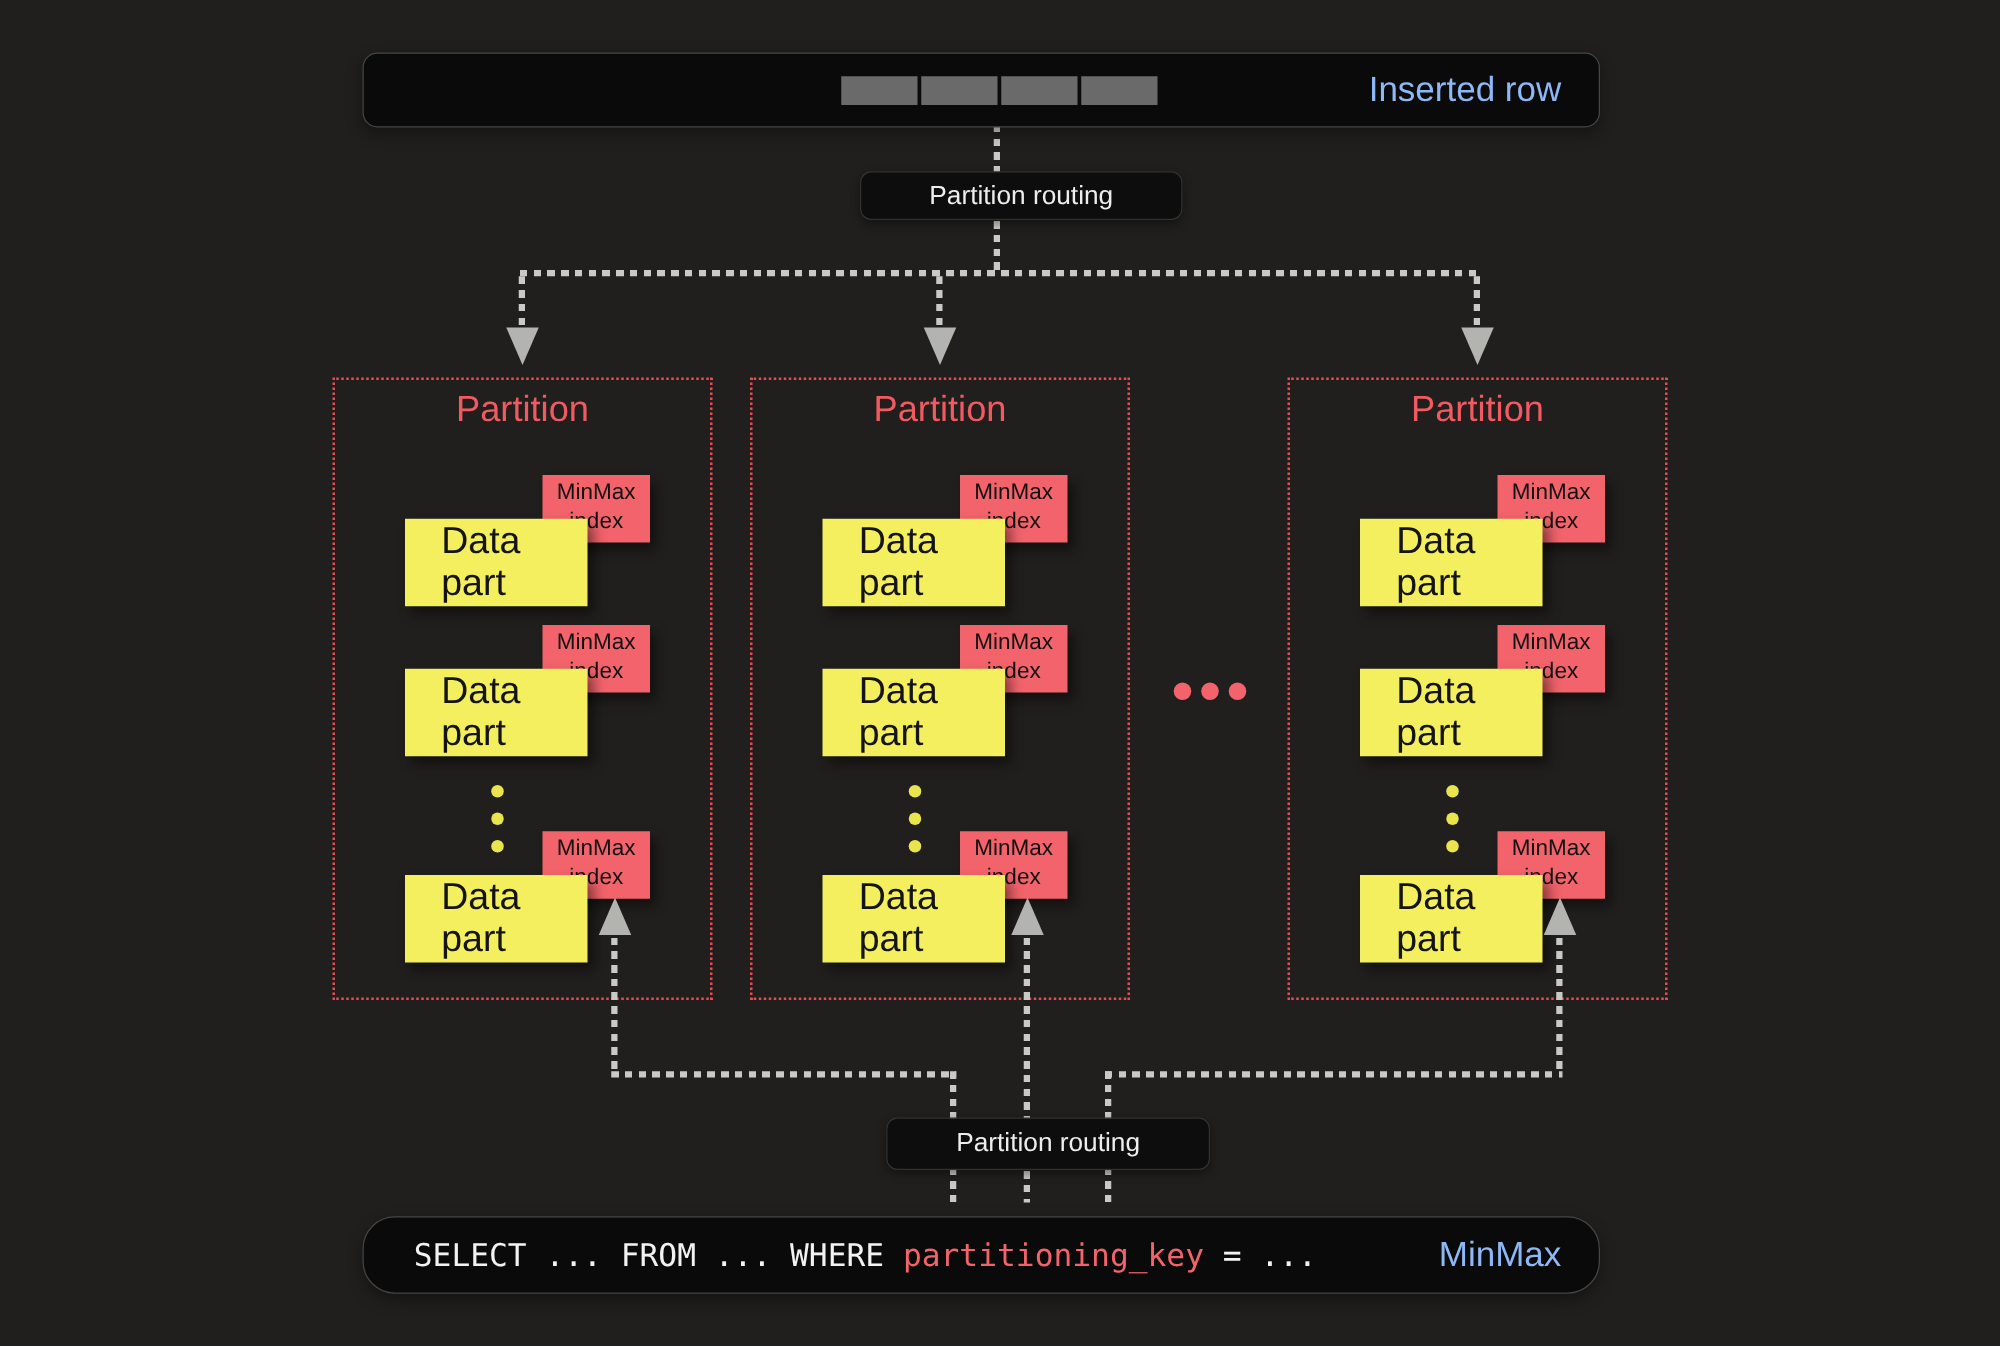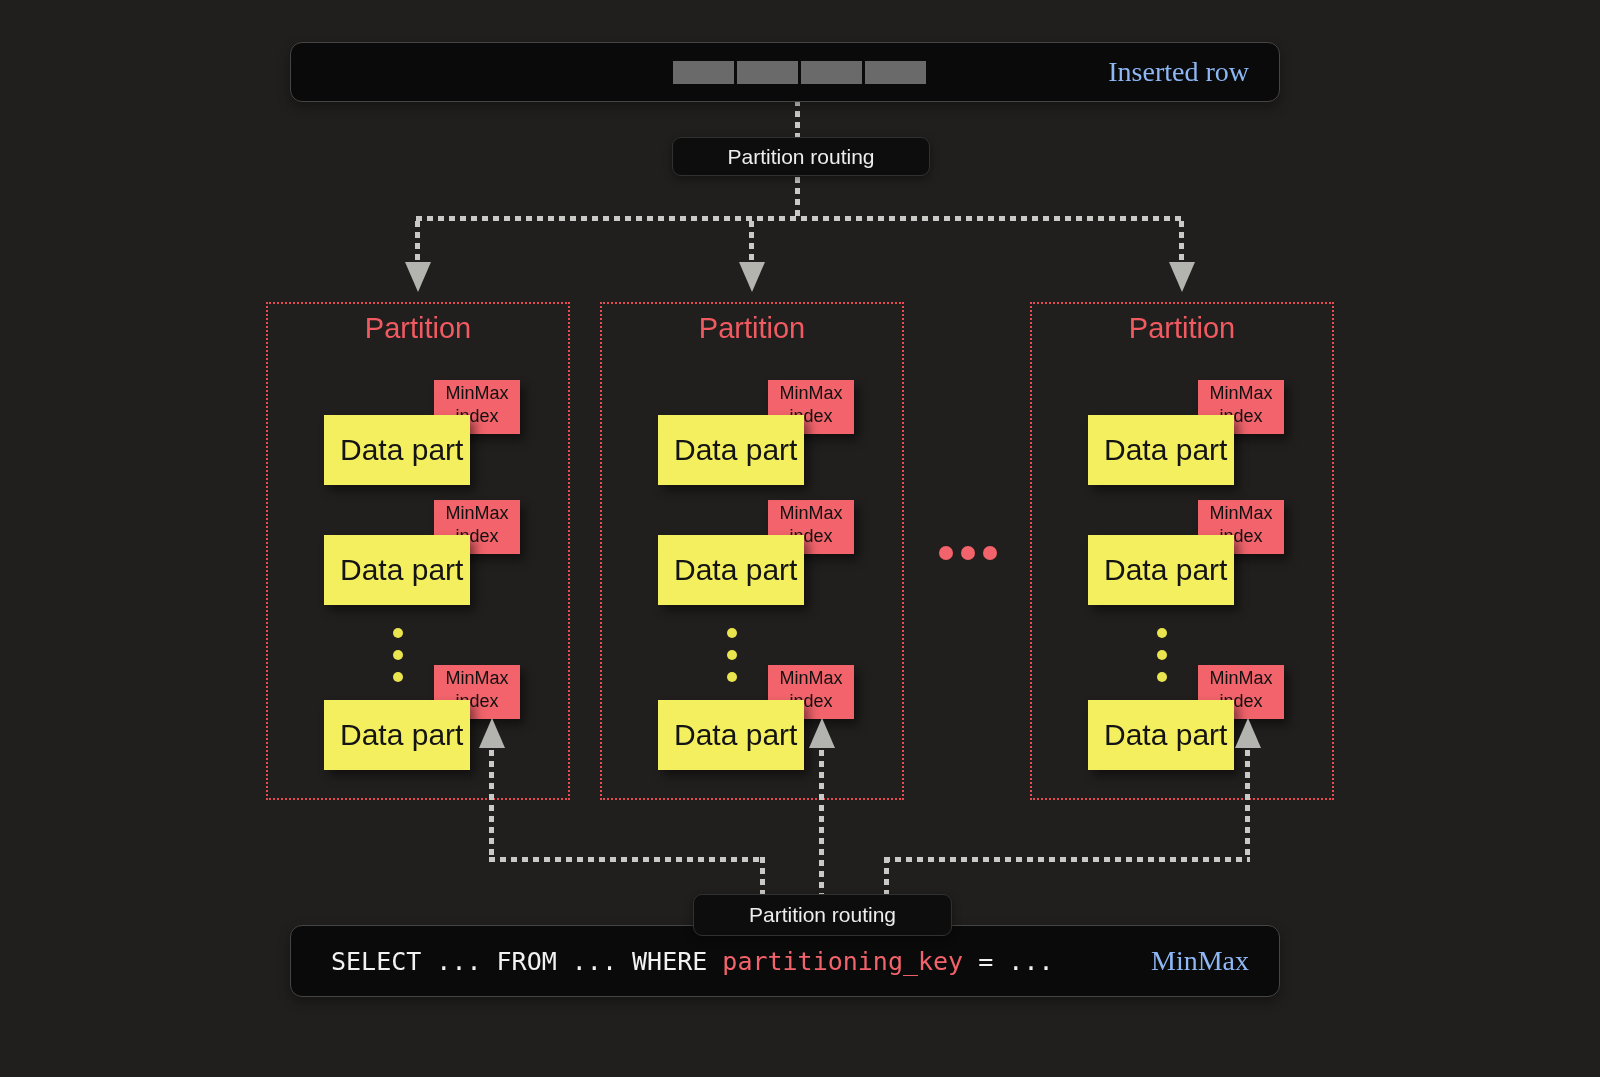--- a/index.html
+++ b/index.html
@@ -22,45 +22,45 @@
     border-top:30px solid var(--arrow-gray);}
   .arrow-up{position:absolute;width:0;height:0;z-index:2;
     border-left:13px solid transparent;border-right:13px solid transparent;
     border-bottom:30px solid var(--arrow-gray);}
 
   
   .bar{position:absolute;left:290px;width:990px;background:var(--panel);
     border:1px solid #454545;border-radius:12px;box-sizing:border-box;
     display:flex;align-items:center;box-shadow:0 5px 12px rgba(0,0,0,.35);z-index:4;}
   .top-bar{top:42px;height:60px;}
-  .query-bar{top:925px;height:72px;}
-  .bar-label{position:absolute;right:30px;font-size:28px;color:var(--accent-blue);font-family:Liberation Serif, serif;}
+  .query-bar{top:973px;height:62px;border-radius:26px;}
+  .bar-label{position:absolute;right:30px;font-size:28px;color:var(--accent-blue);}
   .row-segments{position:absolute;left:382px;top:18px;display:flex;gap:3px;}
   .seg{width:61px;height:23px;background:var(--segment-gray);}
   .query-code{position:absolute;left:40px;font-family:"DejaVu Sans Mono",monospace;
     font-size:25px;color:var(--code-white);white-space:pre;}
   .query-code .key{color:var(--accent-red);}
 
   
   .pill{position:absolute;background:#0d0d0d;border:1px solid #313131;border-radius:9px;
-    color:#ededed;font-size:21px;text-align:center;z-index:6;box-shadow:0 3px 8px rgba(0,0,0,.4);}
+    color:#ededed;font-size:21px;text-align:center;z-index:6;box-shadow:0 3px 8px rgba(0,0,0,.4);margin-left:16px;}
   .routing-pill{left:672px;top:137px;width:256px;height:37px;line-height:37px;}
   .pruning-pill{left:693px;top:894px;width:257px;height:40px;line-height:40px;}
 
   
   .partition{position:absolute;top:302px;width:304px;height:498px;box-sizing:border-box;
     border:2px dotted var(--partition-border);z-index:1;}
   .p1{left:266px}.p2{left:600px}.p3{left:1030px}
   .partition-title{margin-top:8px;text-align:center;font-size:29px;font-weight:500;
     color:var(--partition-title);}
   .sticky{position:absolute;box-sizing:border-box;box-shadow:5px 6px 9px rgba(0,0,0,.45);}
   .minmax{left:166px;width:86px;height:54px;background:var(--accent-red);color:#111;
     font-size:18px;line-height:1.3;text-align:center;padding-top:2px;z-index:1;}
   .datapart{left:56px;width:146px;height:70px;background:var(--accent-yellow);color:#141414;
-    font-size:30px;display:flex;align-items:center;padding-left:16px;z-index:2;}
+    font-size:30px;display:flex;align-items:center;padding-left:29px;z-index:2;}
   .mm1{top:76px}.dp1{top:111px}.mm2{top:196px}.dp2{top:231px}.mm3{top:361px}.dp3{top:396px}
   .v-ellipsis{position:absolute;left:125px;top:324px;display:flex;flex-direction:column;gap:12px;}
   .v-ellipsis i{width:10px;height:10px;border-radius:50%;background:var(--yellow-dot);}
   .h-ellipsis{position:absolute;left:939px;top:546px;display:flex;gap:8px;z-index:1;}
   .h-ellipsis i{width:14px;height:14px;border-radius:50%;background:var(--accent-red);}
 </style>
 </head>
 <body>
 
 <div class="canvas">

